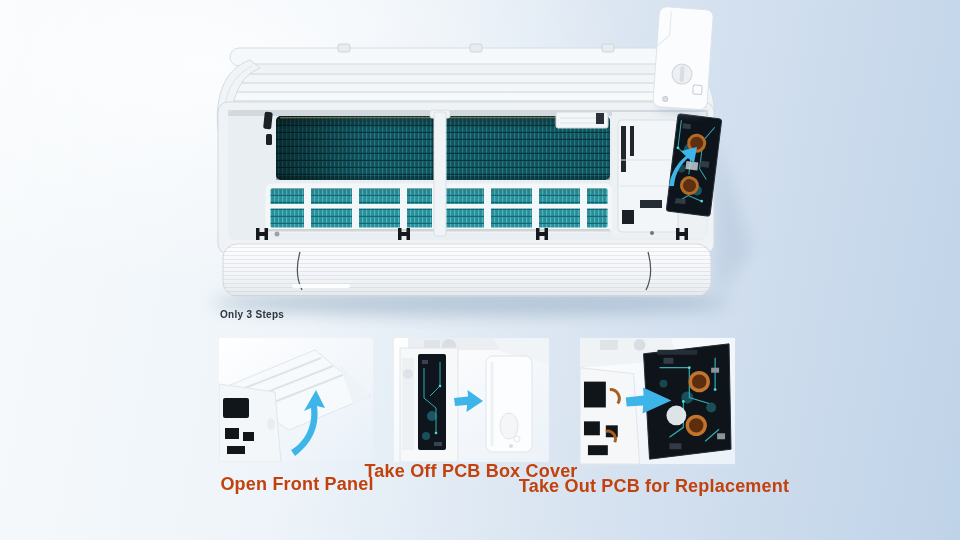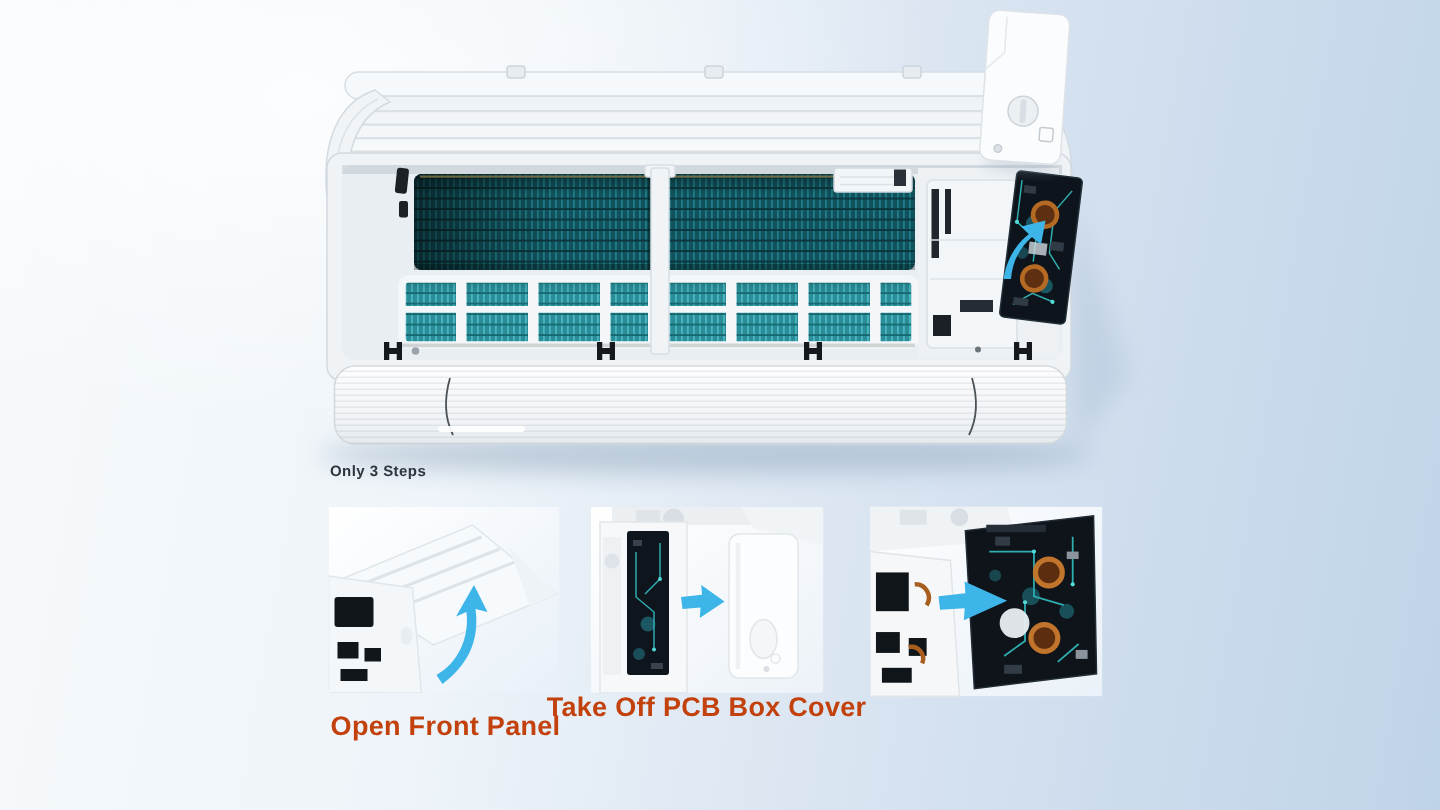--- a/index.html
+++ b/index.html
@@ -330,13 +330,14 @@
         <rect x="132" y="30" width="8" height="5" fill="#8b949c"></rect>
         <rect x="90" y="106" width="12" height="6" fill="#323c46"></rect>
         <rect x="138" y="96" width="8" height="6" fill="#8b949c"></rect>
       </g>
       <path d="M46,60 L64,58 L63.5,50 L92,63 L63,76 L63.5,68 L47,69 Z" fill="#3eb5e8"></path>
     </svg>
   </div>
 
   <div class="caption cap1">Open Front Panel</div>
   <div class="caption cap2">Take Off PCB Box Cover</div>
+  <div class="caption cap3">Take Out PCB for Replacement</div>
 </div>
 
 </body></html>

